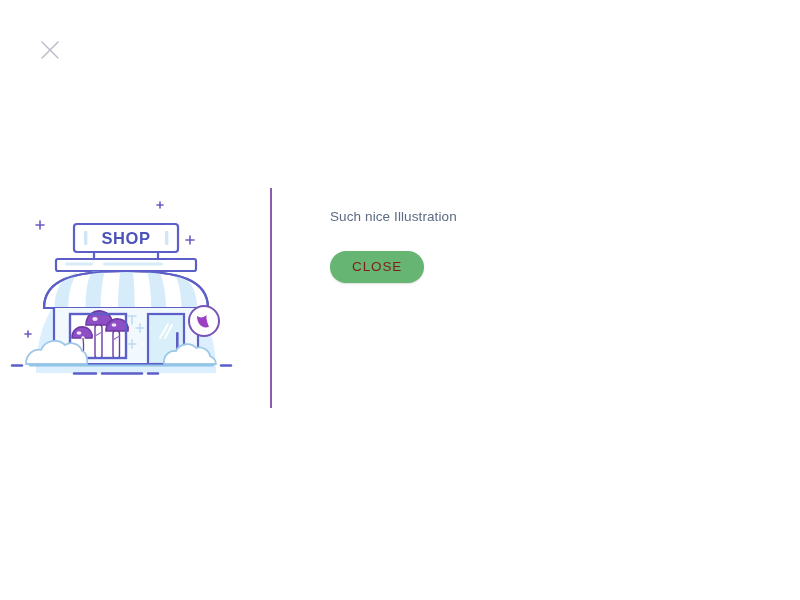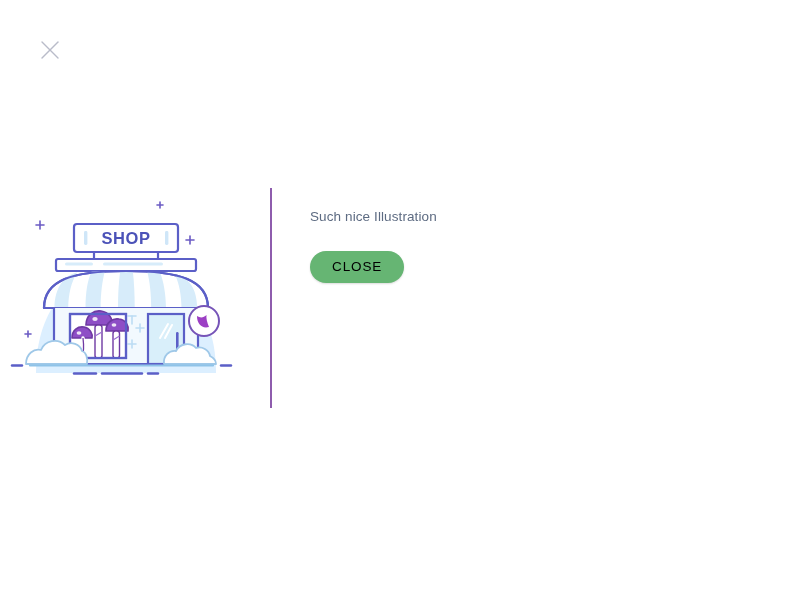--- a/index.html
+++ b/index.html
@@ -62,36 +62,36 @@
     flex: 0 0 2px;
     width: 2px;
     height: 220px;
     background: #8e5cad;
     margin-left: 0px;
   }
 
   
   #content-pane {
     flex: 1 1 auto;
-    padding-left: 38px;
+    padding-left: 58px;
     padding-top: 21px;
     box-sizing: border-box;
   }
   #dialog-message {
     font-size: 13.5px;
     color: #5d6b82;
     line-height: 1.2;
     letter-spacing: 0.1px;
     margin: 0 0 26px 0;
     font-family: "Liberation Sans", sans-serif;
   }
   #close-button {
     display: inline-block;
     background: #66b573;
-    color: #000000;
+    color: #7f1d1d;
     border: none;
     border-radius: 17px;
     padding: 0 22px;
     height: 32px;
     line-height: 32px;
     font-size: 13.5px;
     letter-spacing: 0.9px;
     font-family: "Liberation Sans", sans-serif;
     cursor: pointer;
     box-shadow: 0 1px 2px rgba(0,0,0,0.14);

